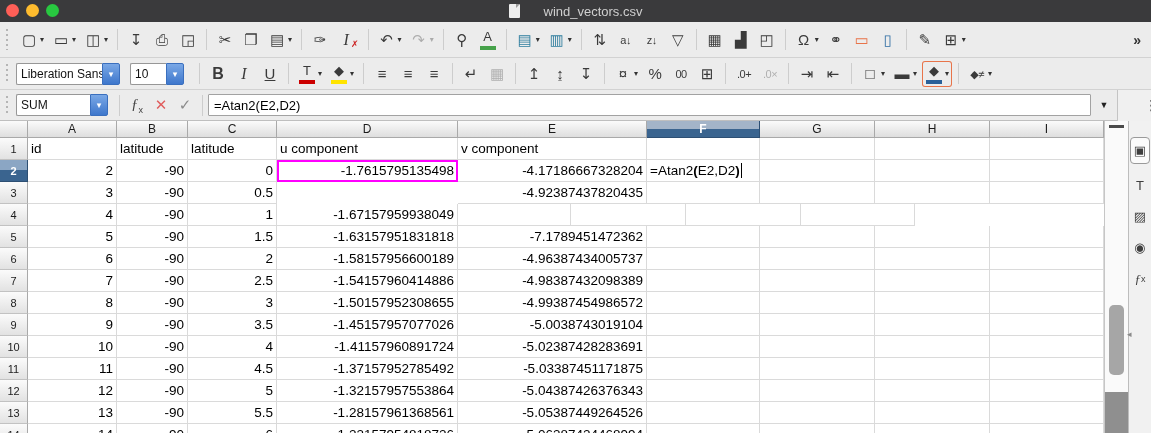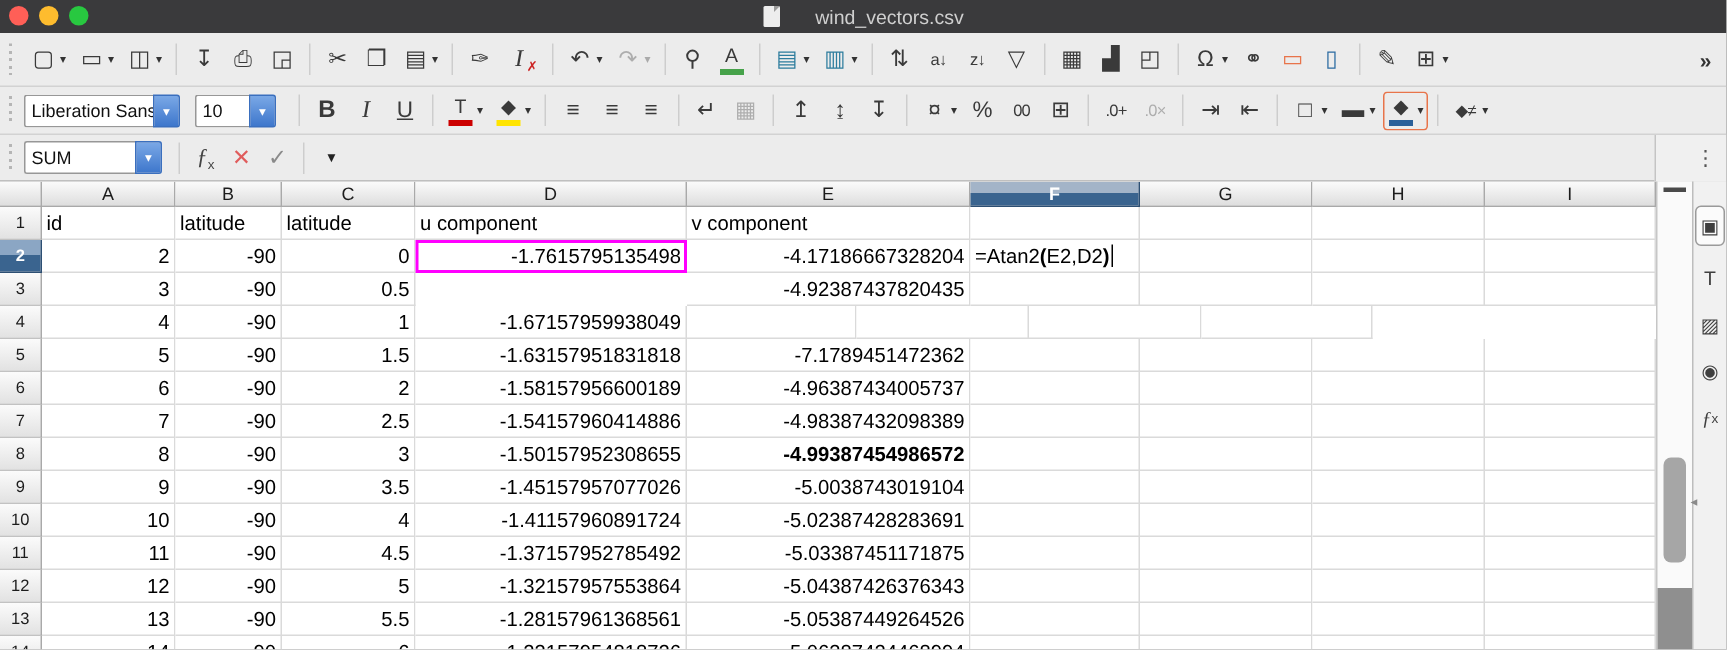--- a/index.html
+++ b/index.html
@@ -344,20 +344,21 @@
     <span class="grip"></span>
     <div class="combo" style="margin-right:6px;">
       <span class="combo-field nbox">SUM</span>
       <span class="combo-btn">▾</span>
     </div>
     <span class="sep"></span>
     <span class="fbtn"><span class="fx-f">ƒ</span><span class="fx-x">x</span></span>
     <span class="fbtn cancel">✕</span>
     <span class="fbtn accept">✓</span>
     <span class="sep"></span>
+    <div class="formula-input">=Atan2(E2,D2)</div>
     <span class="fexpand">▼</span>
     <div class="fb-right">
       <span class="sb-menu">⋮</span>
     </div>
   </div>
 
   <div class="main">
     <div class="grid" id="grid">
         <div class="hrow">
           <div class="corner" style="width: 28px;"></div>
@@ -459,21 +460,21 @@
           <div class="cell ar" style="width: 115px;"></div>
           <div class="cell ar" style="width: 115px;"></div>
           <div class="cell ar" style="width: 114px;"></div>
         </div>
         <div class="grow">
           <div class="row-h">8</div>
           <div class="cell ar" style="width: 89px;">8</div>
           <div class="cell ar" style="width: 71px;">-90</div>
           <div class="cell ar" style="width: 89px;">3</div>
           <div class="cell ar" style="width: 181px;">-1.50157952308655</div>
-          <div class="cell ar" style="width: 189px; font-weight: bold;">-4.99387454986572</div>
+          <div class="cell ar" style="width: 189px;">-4.99387454986572</div>
           <div class="cell ar" style="width: 113px;"></div>
           <div class="cell ar" style="width: 115px;"></div>
           <div class="cell ar" style="width: 115px;"></div>
           <div class="cell ar" style="width: 114px;"></div>
         </div>
         <div class="grow">
           <div class="row-h">9</div>
           <div class="cell ar" style="width: 89px;">9</div>
           <div class="cell ar" style="width: 71px;">-90</div>
           <div class="cell ar" style="width: 89px;">3.5</div>

